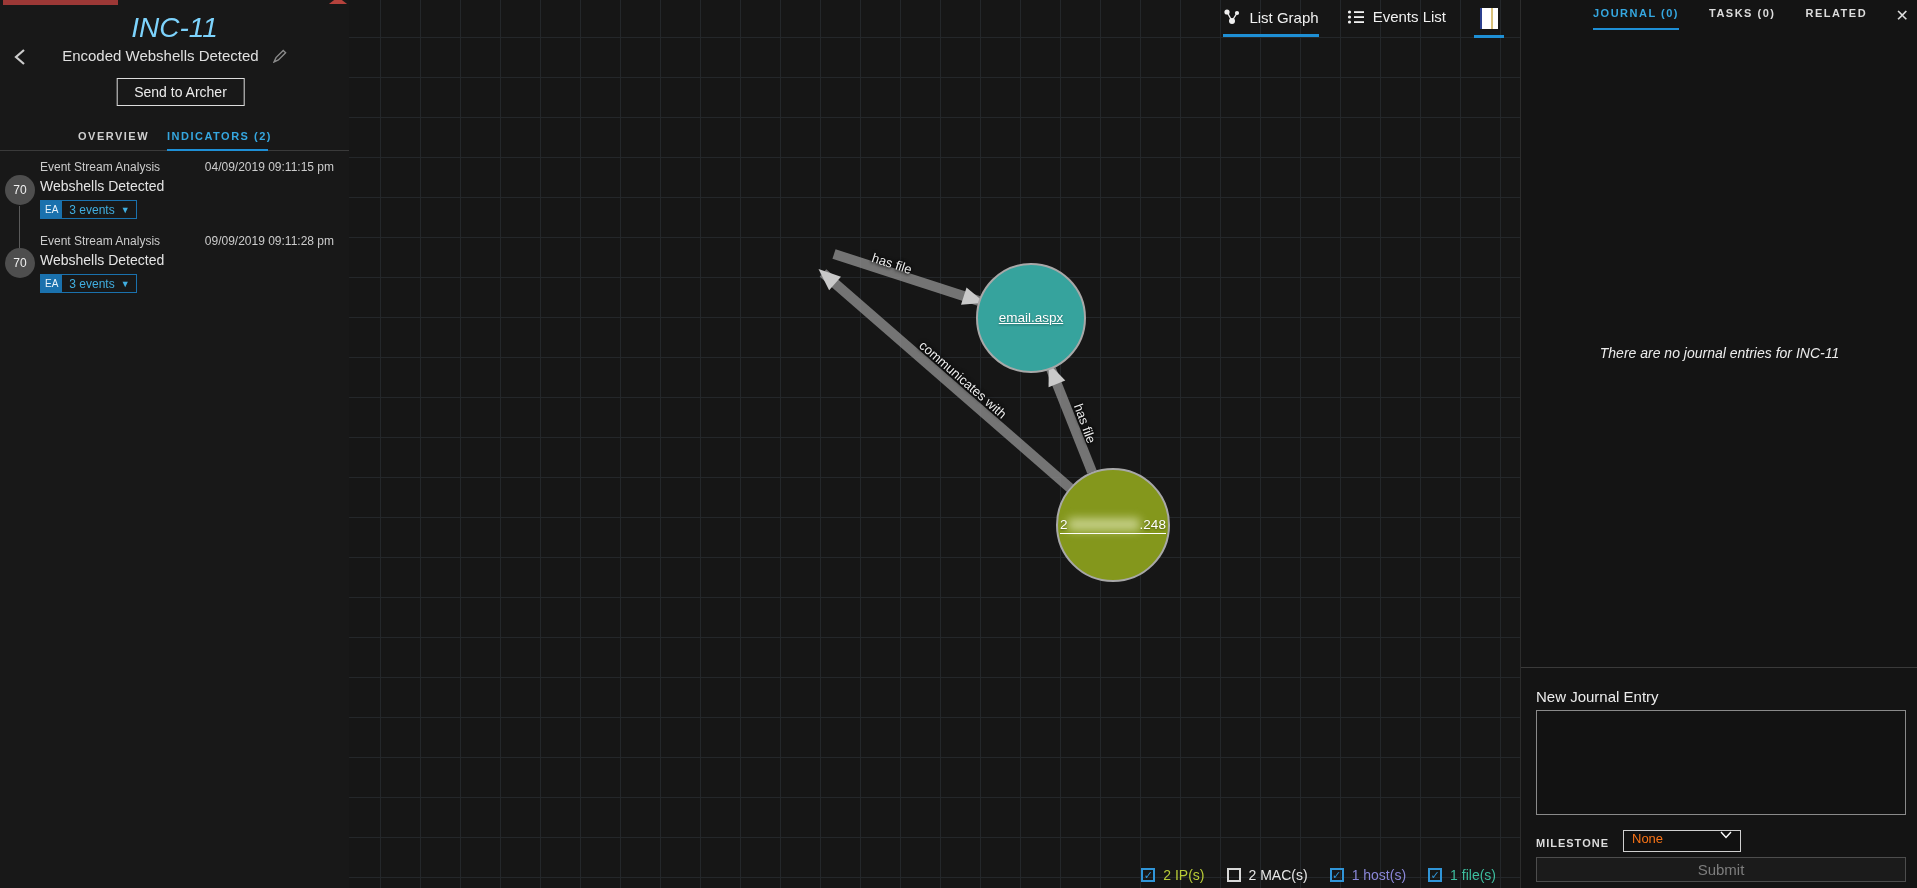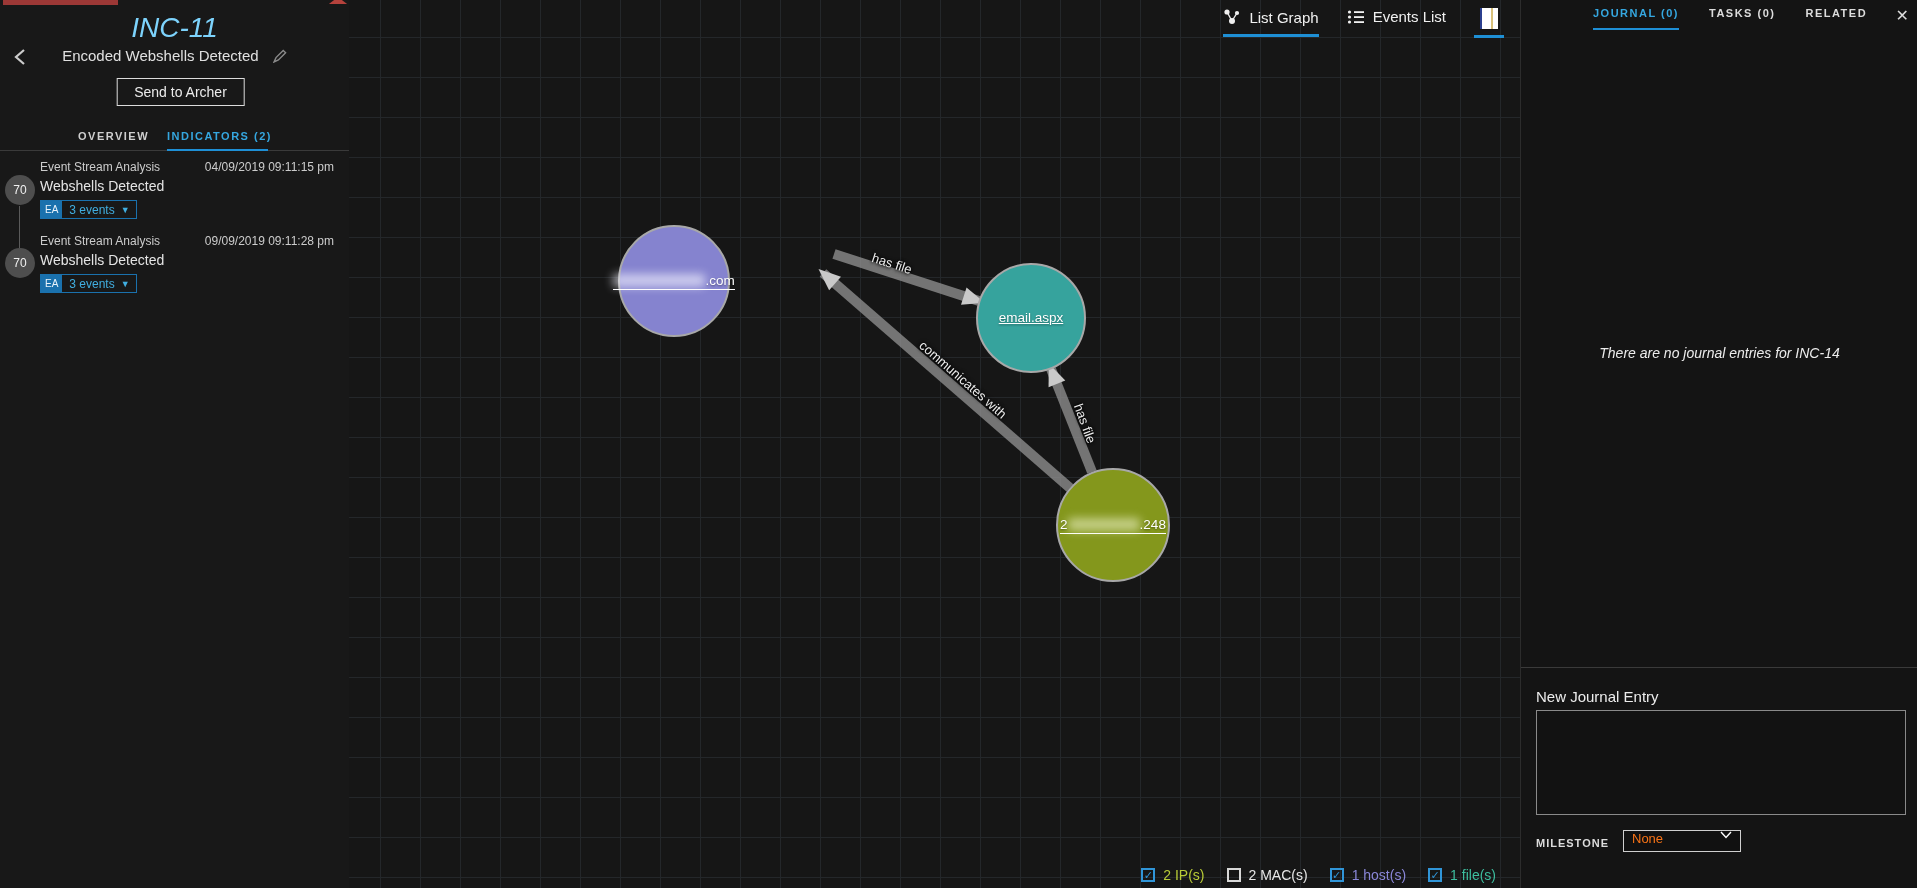--- a/index.html
+++ b/index.html
@@ -171,26 +171,20 @@
       <line x1="485" y1="254" x2="630" y2="301" marker-end="url(#arrow)"></line>
       <line x1="721" y1="488" x2="474" y2="273" marker-end="url(#arrow)"></line>
       <line x1="743" y1="472" x2="702" y2="369" marker-end="url(#arrow)"></line>
     </g>
   </svg>
 
   <div class="edge-label" style="left:508px; top:256px; width:70px; transform:rotate(18deg);">has file</div>
   <div class="edge-label" style="left:539px; top:372px; width:150px; transform:rotate(41deg);">communicates with</div>
   <div class="edge-label" style="left:701px; top:416px; width:70px; transform:rotate(70deg);">has file</div>
 
-  <div class="node" style="left: 269px; top: 225px; width: 112px; height: 112px; background: rgb(133, 131, 207);">
-    <div class="node-label">
-      <span class="smear" style="width:92px; background:rgba(244,244,255,0.65);"></span>
-        <span>.com</span>
-    </div>
-  </div>
 
 
   <div class="node" style="left: 627px; top: 263px; width: 110px; height: 110px; background: rgb(54, 163, 157);">
     <div class="node-label plain">
         <span>email.aspx</span>
       </div>
   </div>
 
   <div class="node" style="left: 707px; top: 468px; width: 114px; height: 114px; background: rgb(132, 151, 28);">
     <div class="node-label">
@@ -249,26 +243,27 @@
 </div>
 
 <div id="jpanel">
   <div id="jtabs">
     <div class="jtab active">JOURNAL (0)</div>
     <div class="jtab">TASKS (0)</div>
     <div class="jtab">RELATED</div>
   </div>
   <div id="jclose">✕</div>
 
-  <div id="jempty">There are no journal entries for INC-14</div>
+  <div id="jempty">There are no journal entries for INC-11</div>
 
   <div id="jdivider"></div>
   <div id="jnew-title">New Journal Entry</div>
   <textarea id="jtextarea" style=""></textarea>
 
   <div id="jmilestone-label">MILESTONE</div>
   <div id="jmilestone-select">
     <span>None</span>
     <svg width="12" height="8" viewBox="0 0 12 8">
       <polyline points="1,1 6,6.5 11,1" fill="none" stroke="#ffffff" stroke-width="1.4"></polyline>
     </svg>
   </div>
+  <button id="jsubmit">Submit</button>
 </div>
 
 </body></html>

